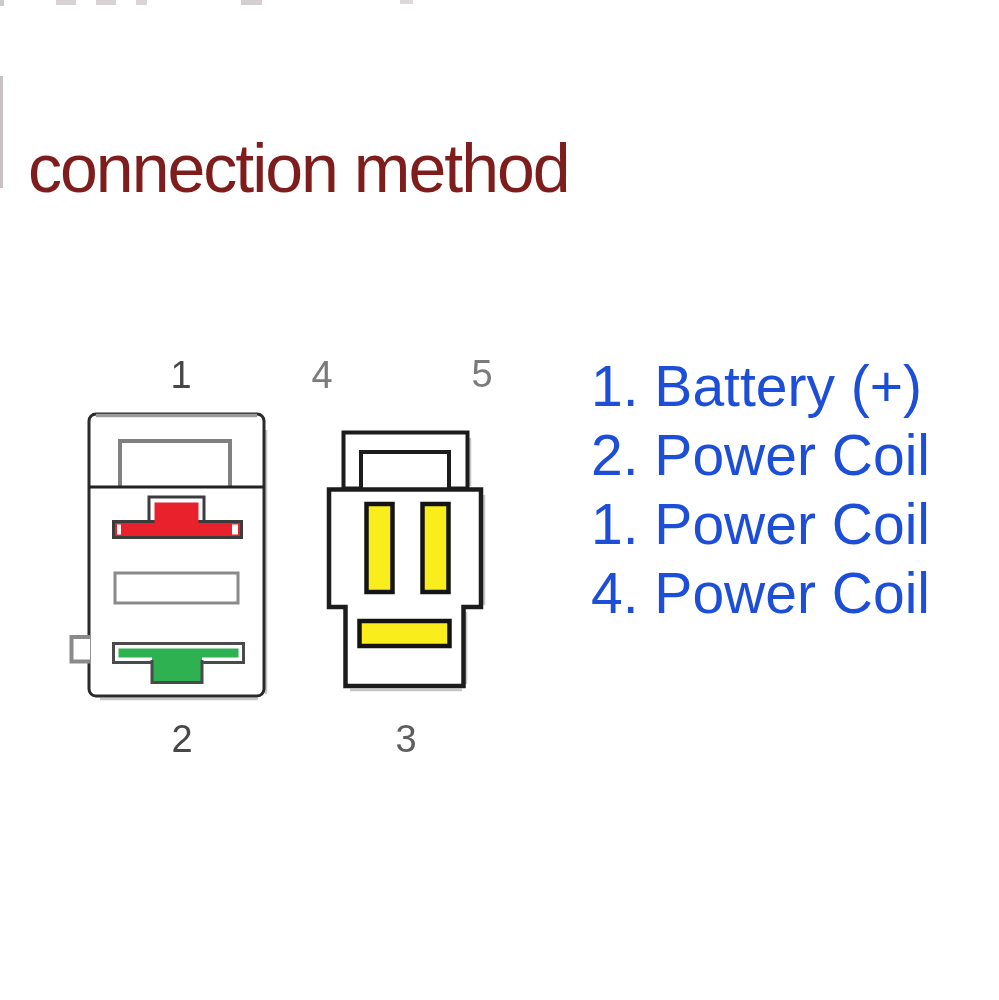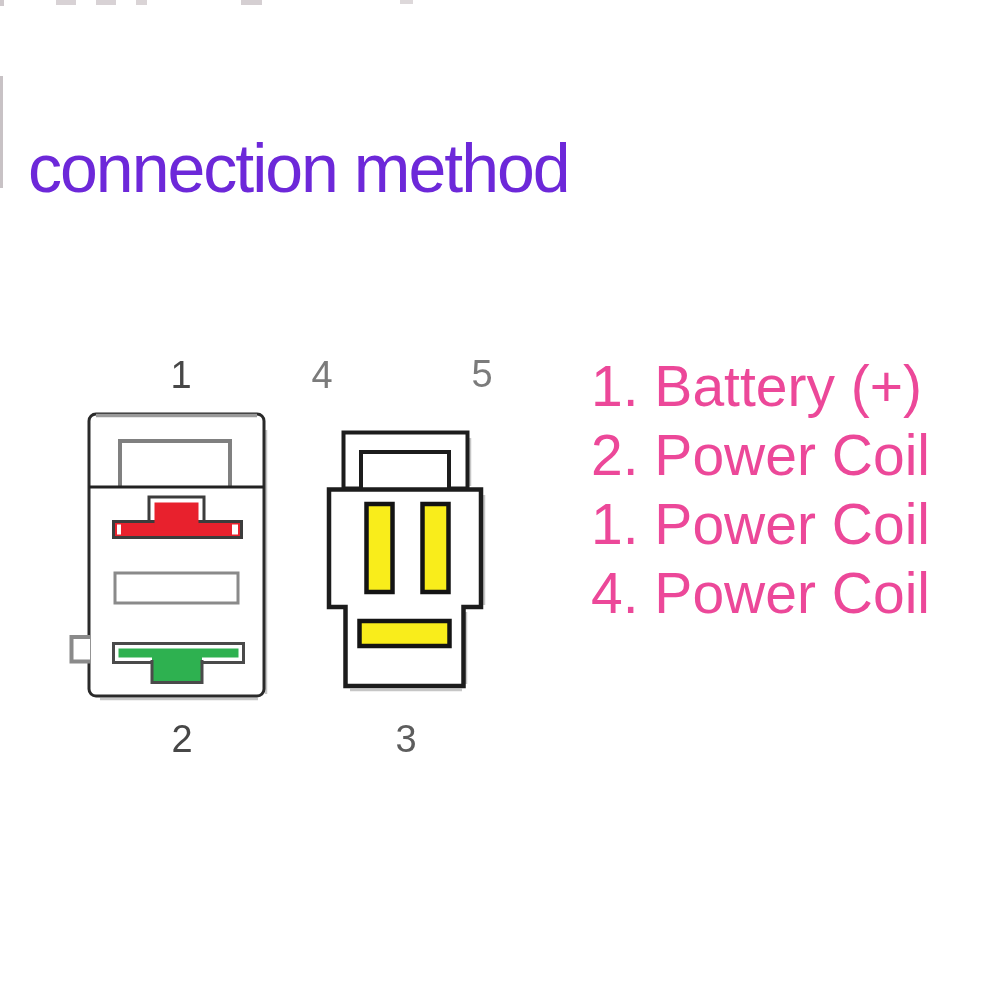--- a/index.html
+++ b/index.html
@@ -4,25 +4,25 @@
 <style>
   html,body{margin:0;padding:0;background:#ffffff;}
   .canvas{
     position:relative;width:999px;height:1000px;background:#ffffff;overflow:hidden;
     font-family:"Liberation Sans", sans-serif;
   }
   .artifact{position:absolute;}
   .title{
     position:absolute;left:28px;top:134px;
     font-size:68px;letter-spacing:-2px;line-height:1;
-    color:#6d28d9;white-space:nowrap;
+    color:#7f1d1d;white-space:nowrap;
   }
   .legend{
     position:absolute;left:591px;top:352px;
-    font-size:57px;line-height:69px;color:#ec4899;white-space:nowrap;
+    font-size:57px;line-height:69px;color:#1d4ed8;white-space:nowrap;
   }
   .diagram-svg{position:absolute;left:55px;top:345px;}
   .digit{font-size:38px;text-anchor:middle;}
 </style>
 </head>
 <body>
 
 <div class="canvas">
 
   <div class="artifact" style="left:0;top:0;width:4px;height:6px;background:#cfc9cc;"></div>

